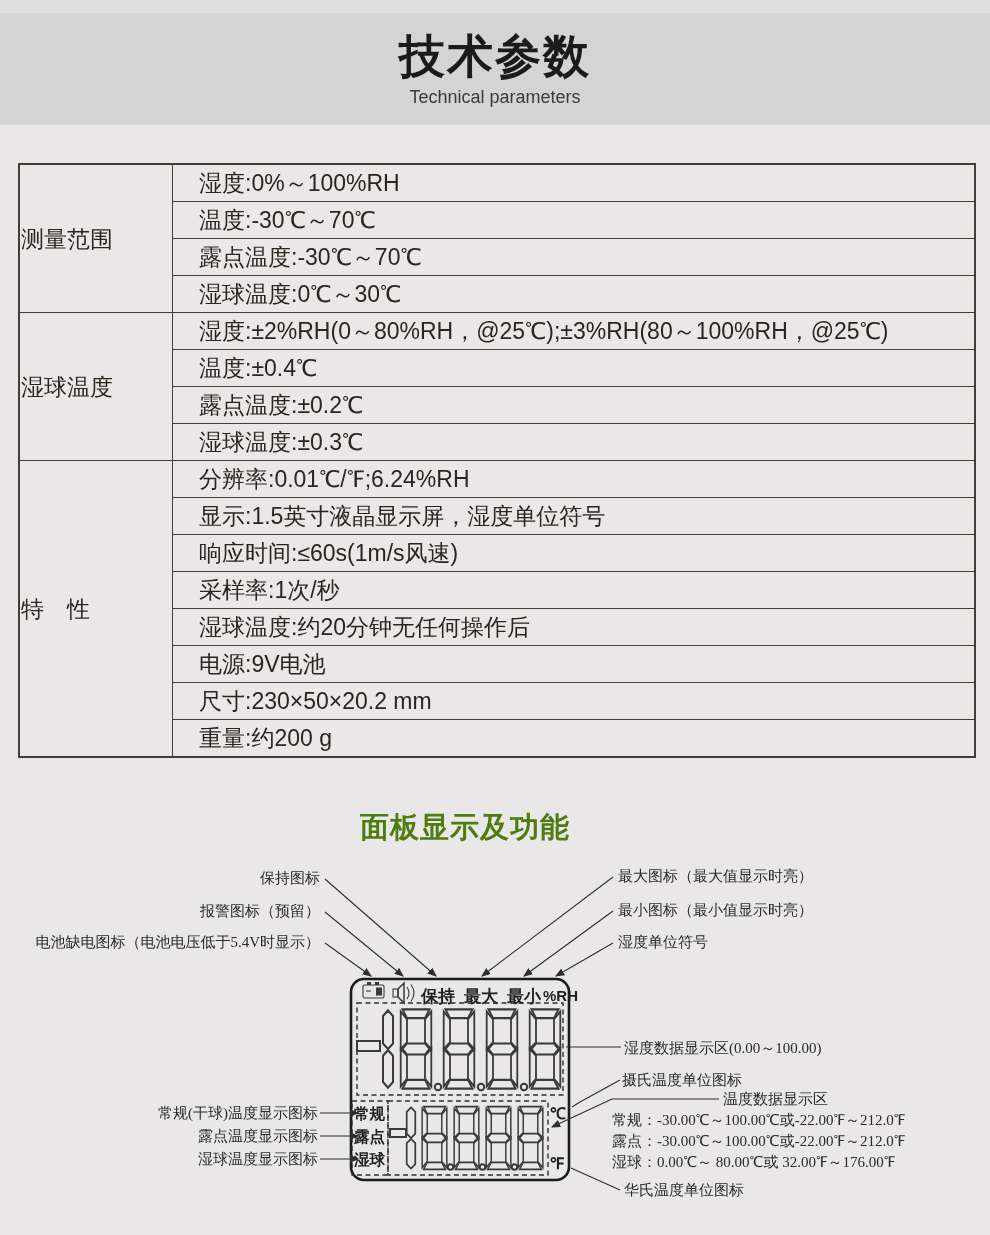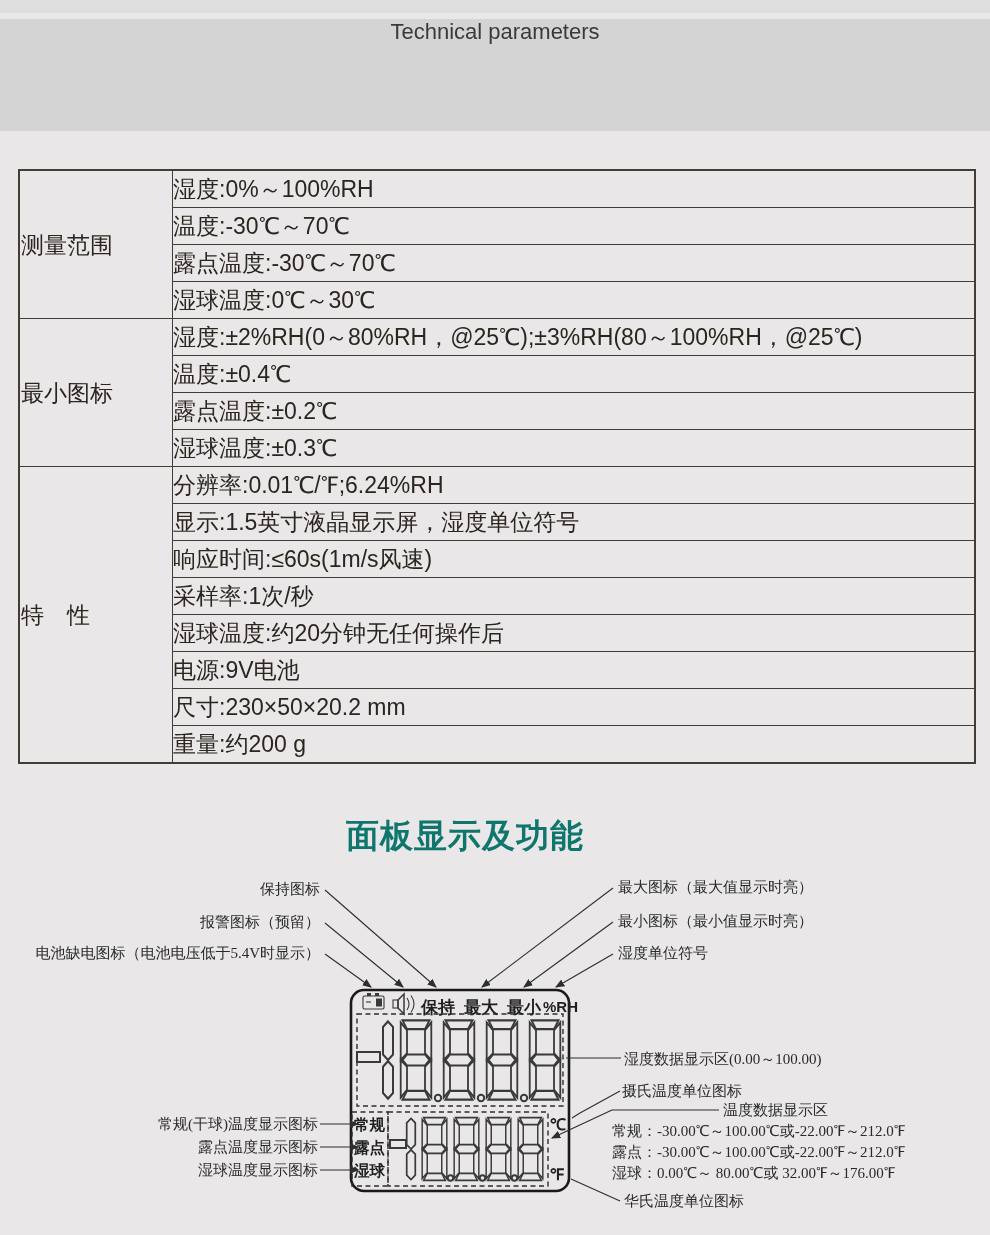--- a/index.html
+++ b/index.html
@@ -2,67 +2,68 @@
 <html><head>
 <meta charset="utf-8">
 <style>
   html,body{margin:0;padding:0;}
   body{width:990px;background:#e9e7e7;font-family:"Liberation Sans",sans-serif;color:#2b241f;}
   .page{width:990px;height:1235px;position:relative;overflow:hidden;background:#e9e7e7;}
 
   .top-strip{height:13px;background:#dfdede;}
   .band{height:112px;background:#d5d4d4;text-align:center;}
   .band h1{margin:0;padding-top:18px;font-size:46px;line-height:50px;font-weight:bold;color:#1b1b1b;letter-spacing:2px;}
-  .band .subtitle{font-size:22px;color:#3a3a3a;margin-top:6px;font-weight:400;}
+  .band .subtitle{font-size:18px;color:#3a3a3a;margin-top:6px;font-weight:400;}
 
   table.spec-table{border-collapse:collapse;margin:38px 0 0 18px;width:958px;table-layout:fixed;}
   table.spec-table td{border:1.5px solid #453c35;height:34px;vertical-align:middle;
     font-size:23px;color:#2b241f;overflow:hidden;white-space:nowrap;}
   table.spec-table{border:2px solid #453c35;}
   td.cat{width:150px;text-align:left;vertical-align:top;padding-top:2px;font-size:24px;line-height:33px;}
-  td.val{padding-left:0;}
-
-  h2.panel-title{margin:50px 0 0 0;text-align:center;font-size:33px;color:#0f766e;
+  td.val{padding-left:26px;}
+
+  h2.panel-title{margin:50px 0 0 0;text-align:center;font-size:29px;color:#4d7c0f;
     font-weight:bold;letter-spacing:1px;width:930px;}
 
   svg.diagram{display:block;margin-top:0;}
   .callout{font-family:"Liberation Serif",serif;font-size:15px;fill:#2a2a2a;}
   .lcdtext{font-family:"Liberation Sans",sans-serif;font-weight:bold;fill:#1f1f1f;}
   .thin{stroke:#3a3a3a;stroke-width:1.1;fill:none;}
   .dash{stroke:#2e2e2e;stroke-width:1.4;fill:none;stroke-dasharray:5 3.5;}
   .seg{stroke:#3a3a3a;stroke-width:2;fill:none;}
 </style>
 </head>
 <body>
 
 <div class="page">
   <div class="top-strip"></div>
 
   <header class="band">
+    <h1>技术参数</h1>
     <div class="subtitle">Technical parameters</div>
   </header>
 
   <table class="spec-table">
     <tbody>
       <tr>
         <td class="cat" rowspan="4">测量范围</td>
         <td class="val">湿度:0%～100%RH</td>
       </tr>
       <tr>
           <td class="val">温度:-30℃～70℃</td>
         </tr>
       <tr>
           <td class="val">露点温度:-30℃～70℃</td>
         </tr>
       <tr>
           <td class="val">湿球温度:0℃～30℃</td>
         </tr>
 
       <tr>
-        <td class="cat" rowspan="4">最小图标</td>
+        <td class="cat" rowspan="4">湿球温度</td>
         <td class="val">湿度:±2%RH(0～80%RH，@25℃);±3%RH(80～100%RH，@25℃)</td>
       </tr>
       <tr>
           <td class="val">温度:±0.4℃</td>
         </tr>
       <tr>
           <td class="val">露点温度:±0.2℃</td>
         </tr>
       <tr>
           <td class="val">湿球温度:±0.3℃</td>

